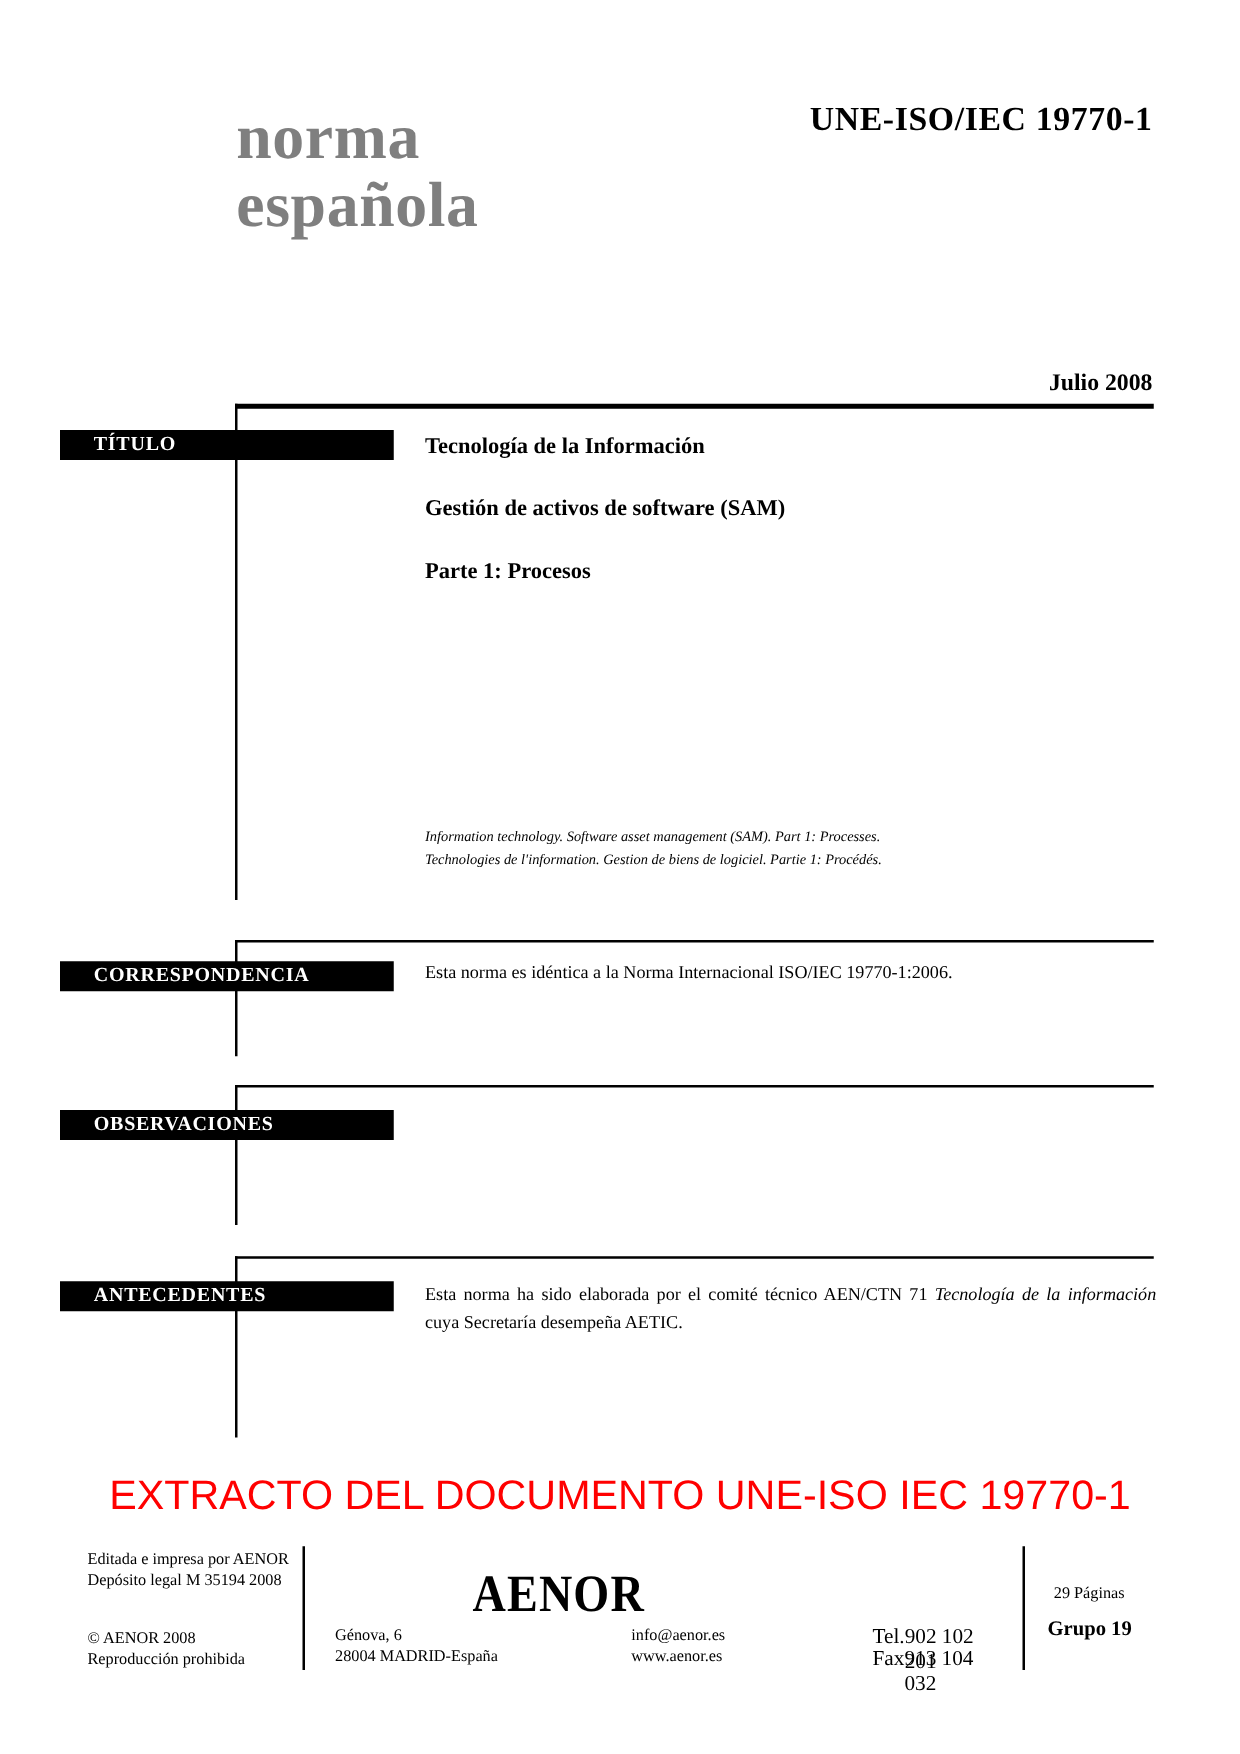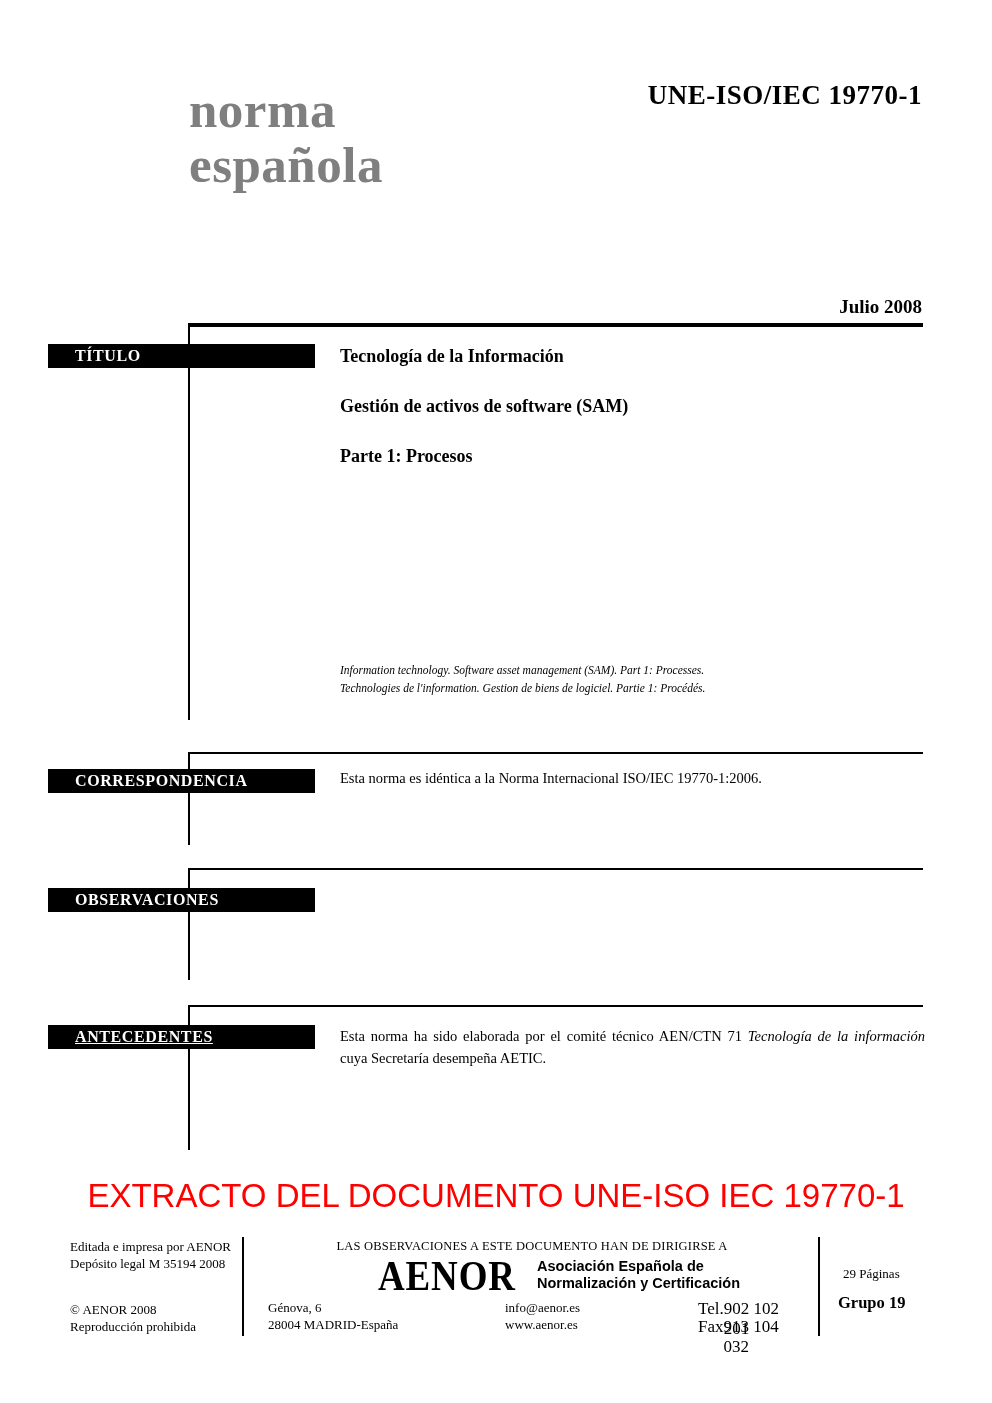--- a/index.html
+++ b/index.html
@@ -76,45 +76,40 @@
   <div class="abs body-text" style="top:770px;">Esta norma es idéntica a la Norma Internacional ISO/IEC 19770-1:2006.</div>
 
   <div class="abs hline" style="top:868px;"></div>
   <div class="abs vline" style="top:868px;height:112px;"></div>
   <div class="abs label-box" style="top:888px;">
     <span>OBSERVACIONES</span>
   </div>
 
   <div class="abs hline" style="top:1005px;"></div>
   <div class="abs vline" style="top:1005px;height:145px;"></div>
-  <div class="abs label-box" style="top:1025px;text-decoration:underline;">
+  <div class="abs label-box" style="top:1025px;">
     <span>ANTECEDENTES</span>
   </div>
   <div class="abs body-text just" style="top:1026px;"><span>Esta norma ha sido elaborada por el comité técnico AEN/CTN 71 </span><i>Tecnología de la información</i><span> cuya Secretaría desempeña AETIC.</span></div>
 
   <div class="abs red-banner">EXTRACTO DEL DOCUMENTO UNE-ISO IEC 19770-1</div>
 
   <div class="abs f13" style="left:70px;top:1238px;">
     <div>Editada e impresa por AENOR</div>
     <div>Depósito legal  M 35194 2008</div>
   </div>
   <div class="abs f13" style="left:70px;top:1301px;">
     <div>© AENOR 2008</div>
     <div>Reproducción prohibida</div>
   </div>
 
   <div class="abs vline" style="left:242px;top:1237px;height:99px;"></div>
   <div class="abs vline" style="left:818px;top:1237px;height:99px;"></div>
 
-  <div class="abs notice">LAS OBSERVACIONES A ESTE DOCUMENTO HAN DE DIRIGIRSE A</div>
   <div class="abs logo">AENOR</div>
-  <div class="abs org">
-    <div>Asociación Española de</div>
-    <div>Normalización y Certificación</div>
-  </div>
 
   <div class="abs f13" style="left:268px;top:1299px;">
     <div>Génova, 6</div>
     <div>28004 MADRID-España</div>
   </div>
   <div class="abs f13" style="left:505px;top:1299px;">
     <div>info@aenor.es</div>
     <div>www.aenor.es</div>
   </div>
   <div class="abs telfax" style="top:1299px;">

